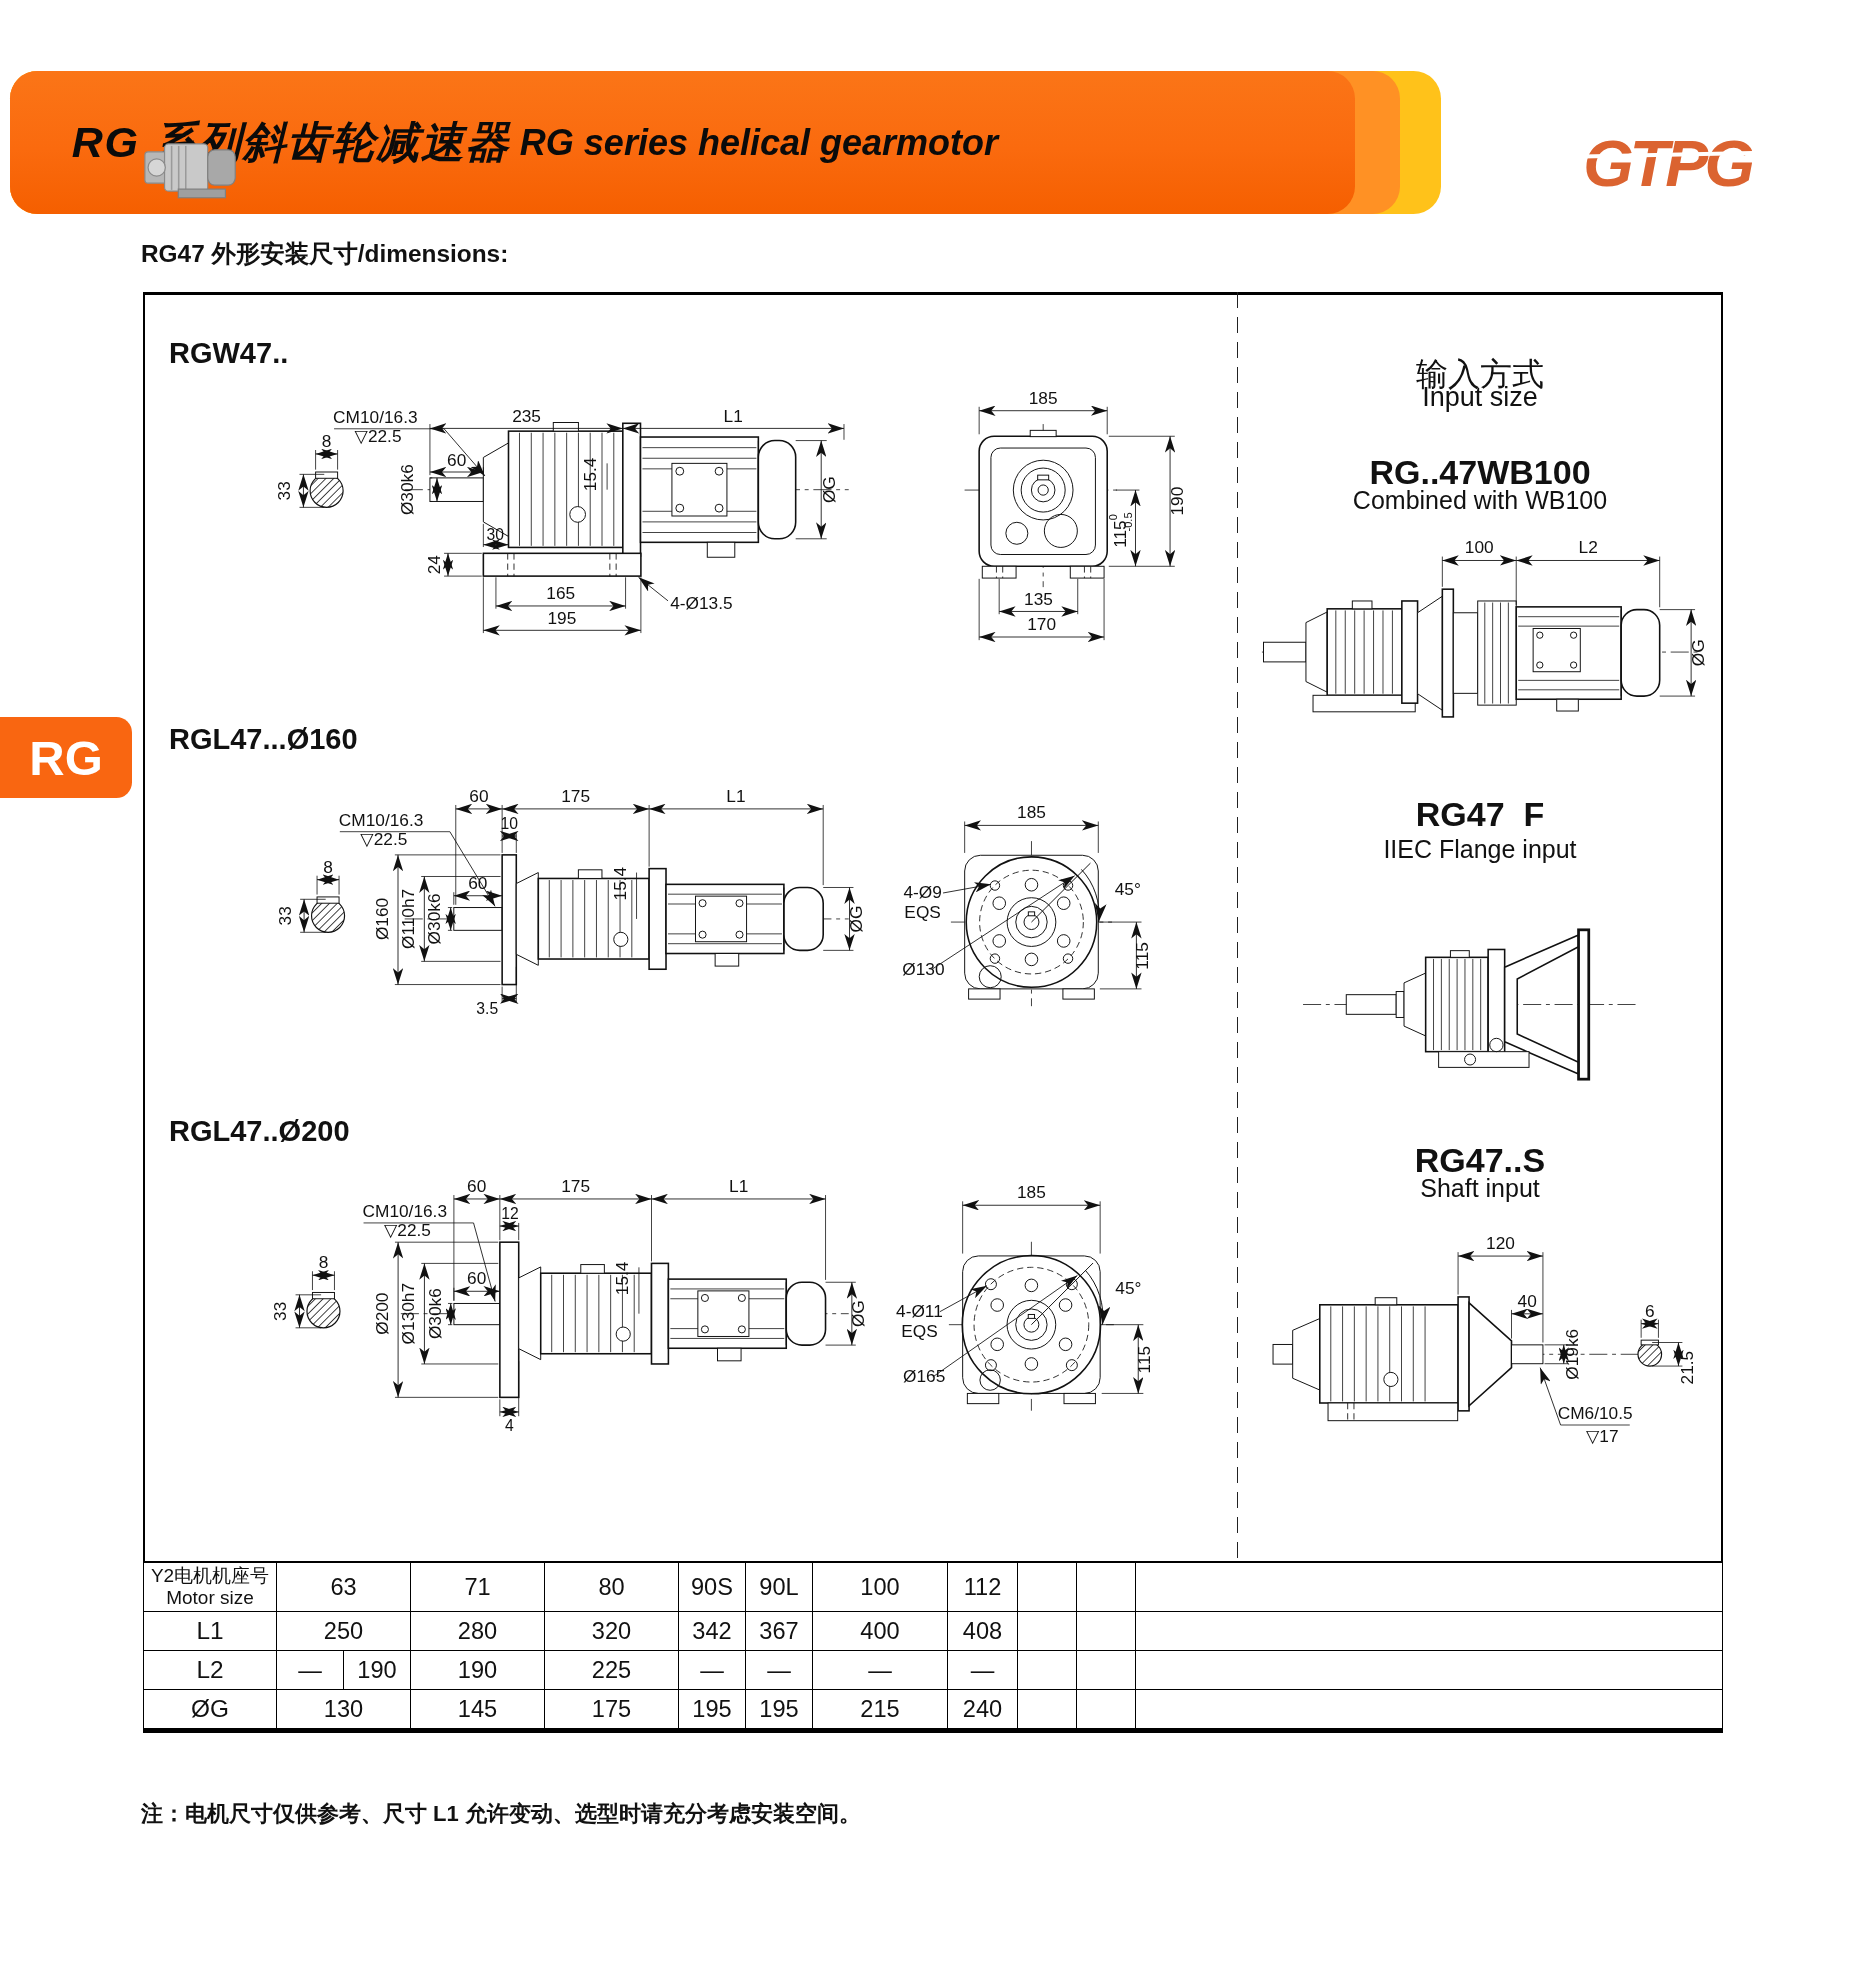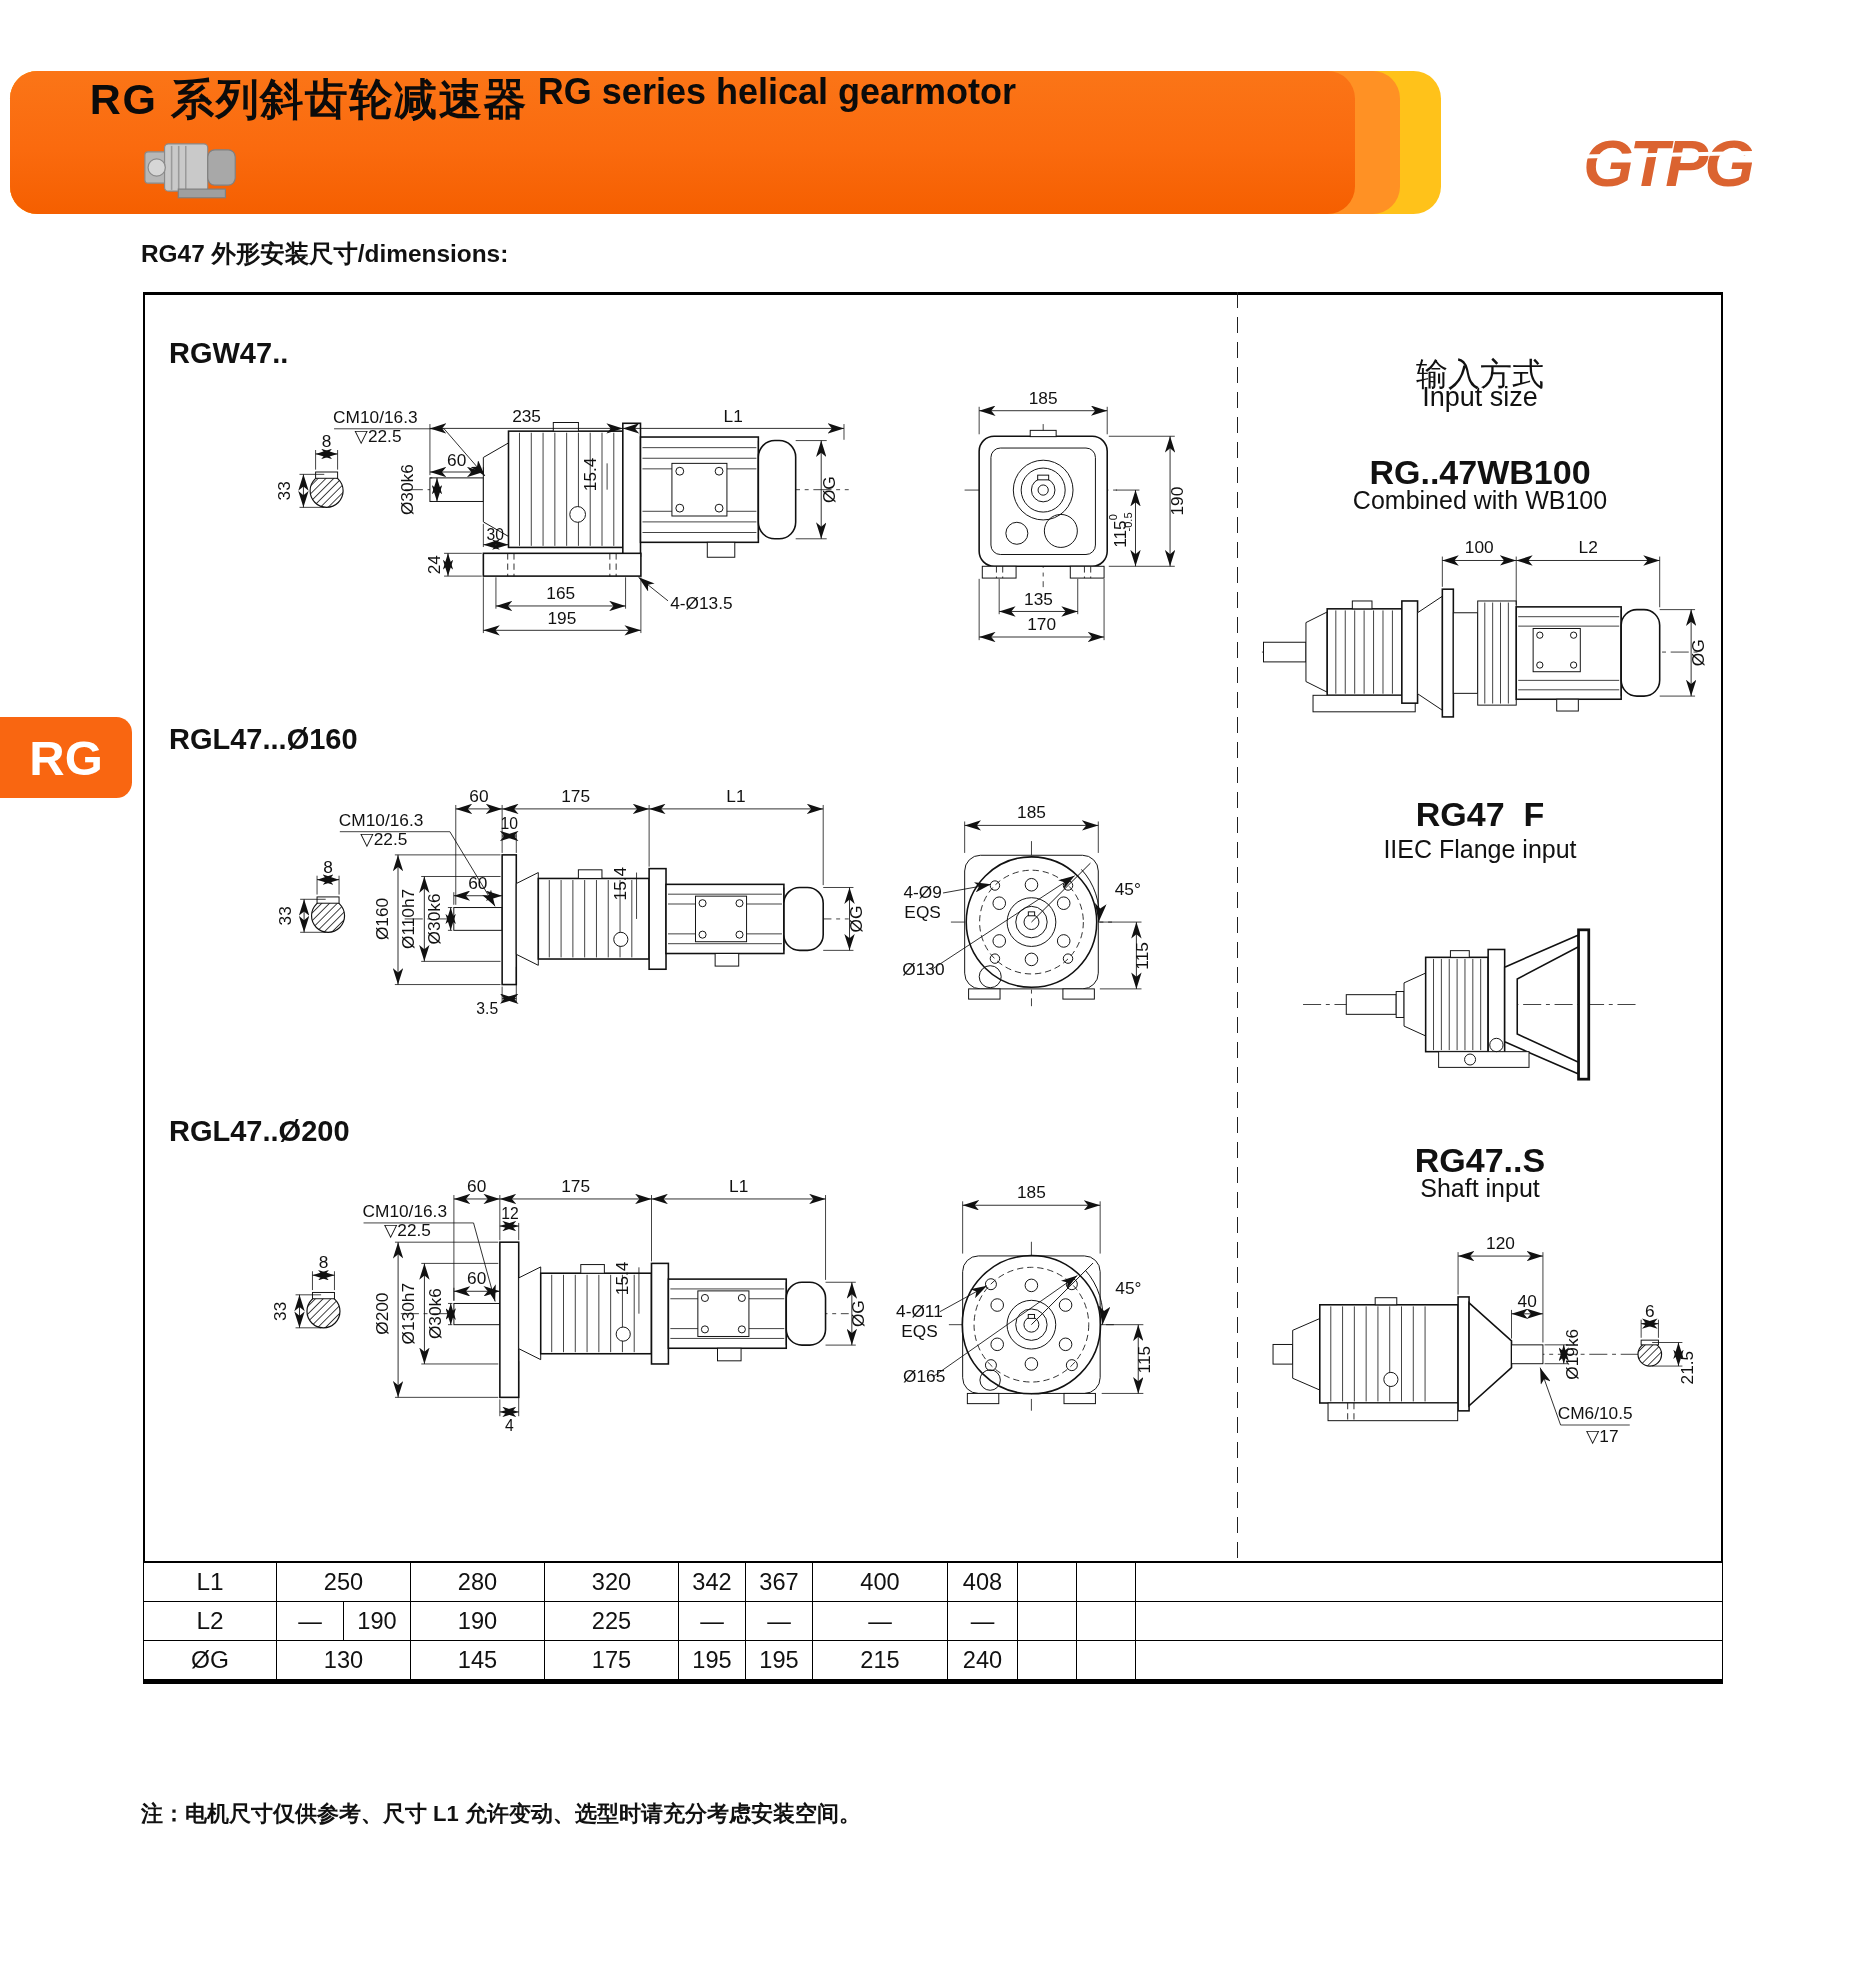--- a/index.html
+++ b/index.html
@@ -3,21 +3,21 @@
 <meta charset="utf-8">
 <style>
   html,body{margin:0;padding:0;background:#fff;}
   body{width:1872px;height:2647px;position:relative;font-family:"Liberation Sans",sans-serif;color:#111;}
   .abs{position:absolute;}
   
   .banner-wrap{left:9.8px;top:71px;width:1431px;height:143px;}
   .banner-layer{position:absolute;top:0;bottom:0;left:0;border-radius:27.5px;}
   .banner-yellow{right:0;background:#FFC21A;}
   .banner-mid{right:41px;background:#FF9124;}
-  .banner-main{right:86px;background:linear-gradient(180deg,#FB7517 0%,#FA6A0E 55%,#F55F00 100%);display:flex;align-items:flex-start;padding-left:80px;box-sizing:border-box;}
+  .banner-main{right:86px;background:linear-gradient(180deg,#FB7517 0%,#FA6A0E 55%,#F55F00 100%);display:flex;align-items:center;padding-left:62px;box-sizing:border-box;font-style:italic;}
   .banner-title-zh{font-size:43px;font-weight:bold;color:#0b0b0b;letter-spacing:1.6px;white-space:nowrap;}
   .banner-title-en{font-size:36px;font-weight:bold;color:#0b0b0b;margin-left:10px;white-space:nowrap;}
   .section-title{left:141px;top:238px;font-size:24.4px;font-weight:bold;white-space:pre;}
   
   .main-box{left:143px;top:292px;width:1580px;height:1271px;border:2px solid #000;border-top-width:3.9px;box-sizing:border-box;}
   .divider{left:1237px;top:292px;width:1.2px;height:1271px;background:repeating-linear-gradient(180deg,#222 0 15.7px,transparent 15.7px 25px);}
   .dwg-label{font-size:29px;font-weight:bold;white-space:pre;}
   .rp{left:1242px;width:476px;text-align:center;white-space:pre;}
   .rp-zh{font-size:32px;font-weight:500;}
   .rp-en{font-size:27px;}
@@ -583,20 +583,36 @@
       <col style="width:67px">
       <col style="width:67px">
     <col style="width:67px">
       <col style="width:68px">
       <col style="width:70px">
     <col style="width:59px">
       <col style="width:59px">
       <col>
   </colgroup>
   <tbody>
+      <tr style="height:49px">
+    <td class="lbl">
+          <div>Y2电机机座号</div>
+          <div>Motor size</div>
+        </td>
+    <td class="num" colspan="2">63</td>
+    <td class="num" colspan="2">71</td>
+    <td class="num" colspan="2">80</td>
+    <td class="num">90S</td>
+    <td class="num">90L</td>
+    <td class="num" colspan="2">100</td>
+    <td class="num">112</td>
+    <td></td>
+        <td></td>
+        <td></td>
+  </tr>
   <tr style="height:39px">
     <td class="lblbig">L1</td>
     <td class="num" colspan="2">250</td>
     <td class="num" colspan="2">280</td>
     <td class="num" colspan="2">320</td>
     <td class="num">342</td>
     <td class="num">367</td>
     <td class="num" colspan="2">400</td>
     <td class="num">408</td>
     <td></td>

